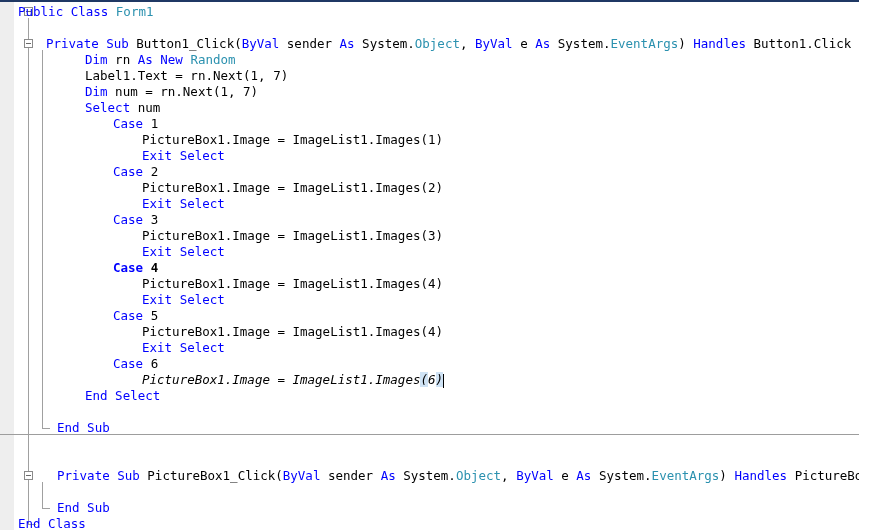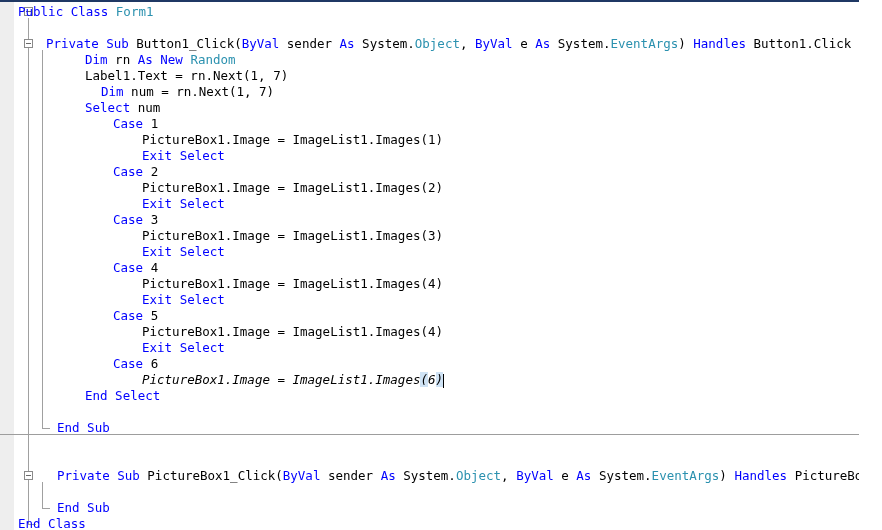--- a/index.html
+++ b/index.html
@@ -82,32 +82,32 @@
     </div>
   <div id="separators-layer">
       <div class="method-separator" style="top: 434px;"></div>
     </div>
   <div id="code-lines-layer">
       <div class="line" style="top: 4px; left: 18px;"><span class="kw">Public </span><span class="kw">Class </span><span class="typ">Form1</span></div>
       <div class="line" style="top: 20px; left: 18px;"></div>
       <div class="line" style="top: 36px; left: 46px;"><span class="kw">Private </span><span class="kw">Sub </span><span class="pl">Button1_Click(</span><span class="kw">ByVal </span><span class="pl">sender </span><span class="kw">As </span><span class="pl">System.</span><span class="typ">Object</span><span class="pl">, </span><span class="kw">ByVal </span><span class="pl">e </span><span class="kw">As </span><span class="pl">System.</span><span class="typ">EventArgs</span><span class="pl">) </span><span class="kw">Handles </span><span class="pl">Button1.Click</span></div>
       <div class="line" style="top: 52px; left: 85px;"><span class="kw">Dim </span><span class="pl">rn </span><span class="kw">As </span><span class="kw">New </span><span class="typ">Random</span></div>
       <div class="line" style="top: 68px; left: 85px;"><span class="pl">Label1.Text = rn.Next(1, 7)</span></div>
-      <div class="line" style="top: 84px; left: 85px; margin-left: 16px;"><span class="kw">Dim </span><span class="pl">num = rn.Next(1, 7)</span></div>
+      <div class="line" style="top: 84px; left: 85px;"><span class="kw">Dim </span><span class="pl">num = rn.Next(1, 7)</span></div>
       <div class="line" style="top: 100px; left: 85px;"><span class="kw">Select </span><span class="pl">num</span></div>
       <div class="line" style="top: 116px; left: 113px;"><span class="kw">Case </span><span class="pl">1</span></div>
       <div class="line" style="top: 132px; left: 142px;"><span class="pl">PictureBox1.Image = ImageList1.Images(1)</span></div>
       <div class="line" style="top: 148px; left: 142px;"><span class="kw">Exit </span><span class="kw">Select</span></div>
       <div class="line" style="top: 164px; left: 113px;"><span class="kw">Case </span><span class="pl">2</span></div>
       <div class="line" style="top: 180px; left: 142px;"><span class="pl">PictureBox1.Image = ImageList1.Images(2)</span></div>
       <div class="line" style="top: 196px; left: 142px;"><span class="kw">Exit </span><span class="kw">Select</span></div>
       <div class="line" style="top: 212px; left: 113px; text-align: center;"><span class="kw">Case </span><span class="pl">3</span></div>
       <div class="line" style="top: 228px; left: 142px;"><span class="pl">PictureBox1.Image = ImageList1.Images(3)</span></div>
       <div class="line" style="top: 244px; left: 142px;"><span class="kw">Exit </span><span class="kw">Select</span></div>
-      <div class="line" style="top: 260px; left: 113px;"><span class="kw">Case </span><span class="pl">4</span></div>
+      <div class="line" style="top: 260px; left: 113px; font-weight: bold;"><span class="kw">Case </span><span class="pl">4</span></div>
       <div class="line" style="top: 276px; left: 142px;"><span class="pl">PictureBox1.Image = ImageList1.Images(4)</span></div>
       <div class="line" style="top: 292px; left: 142px;"><span class="kw">Exit </span><span class="kw">Select</span></div>
       <div class="line" style="top: 308px; left: 113px;"><span class="kw">Case </span><span class="pl">5</span></div>
       <div class="line" style="top: 324px; left: 142px;"><span class="pl">PictureBox1.Image = ImageList1.Images(4)</span></div>
       <div class="line" style="top: 340px; left: 142px;"><span class="kw">Exit </span><span class="kw">Select</span></div>
       <div class="line" style="top: 356px; left: 113px;"><span class="kw">Case </span><span class="pl">6</span></div>
       <div class="line" style="top: 372px; left: 142px; font-style: italic;"><span class="pl">PictureBox1.Image = ImageList1.Images</span><span class="pl brace-hl">(</span><span class="pl">6</span><span class="pl brace-hl">)</span><span class="caret" style="position: relative; display: inline-block; vertical-align: middle;"></span></div>
       <div class="line" style="top: 388px; left: 85px; text-align: right;"><span class="kw">End </span><span class="kw">Select</span></div>
       <div class="line" style="top: 404px; left: 85px;"></div>
       <div class="line" style="top: 420px; left: 57px;"><span class="kw">End </span><span class="kw">Sub</span></div>

